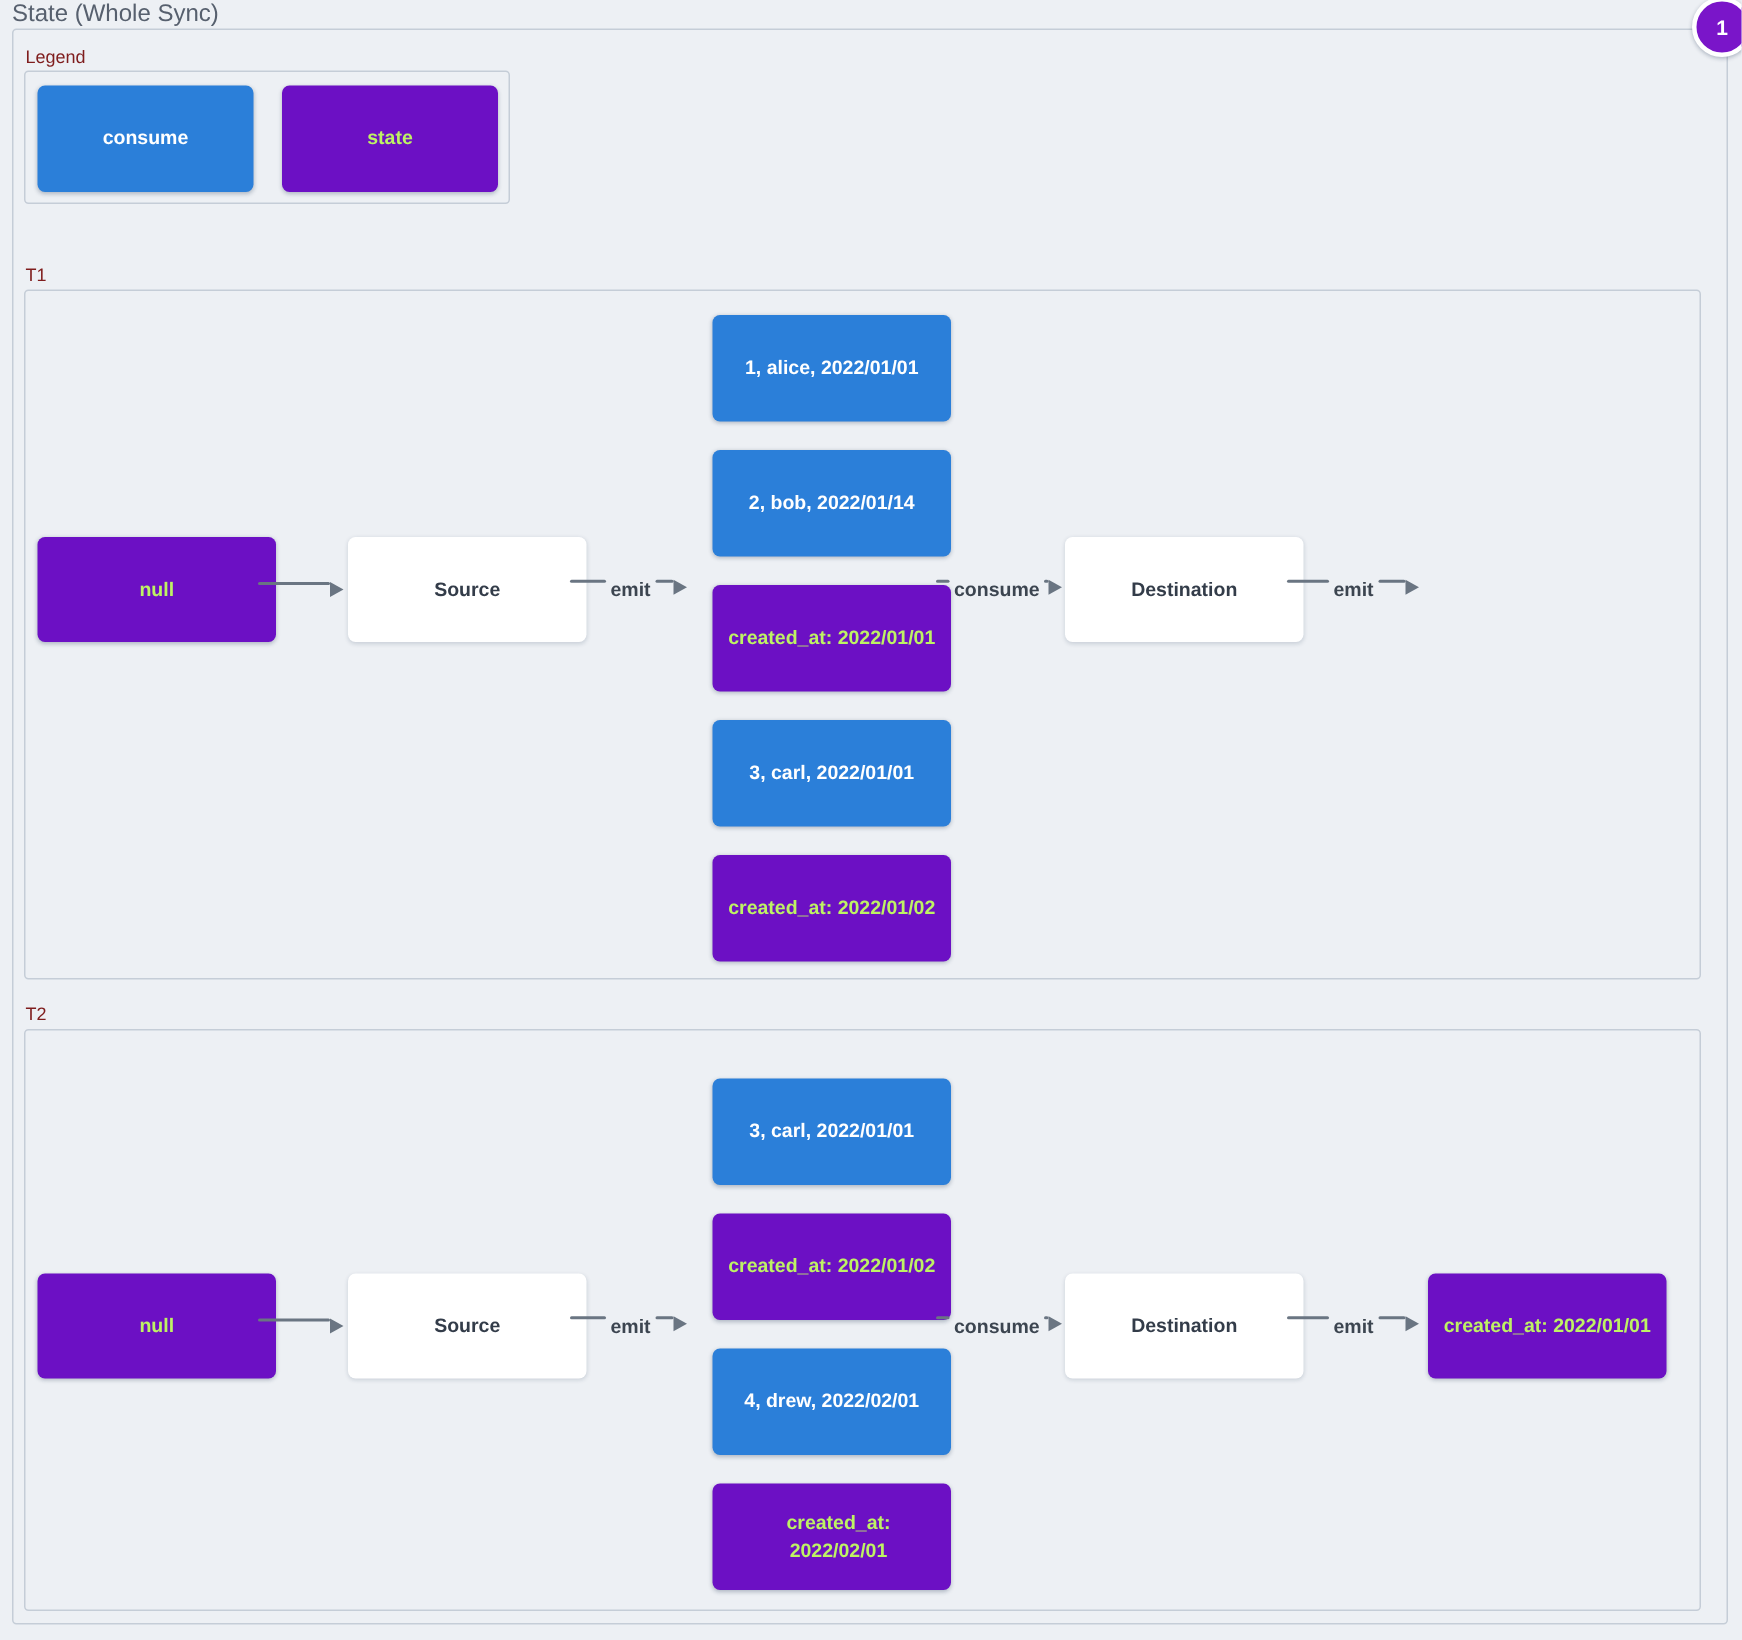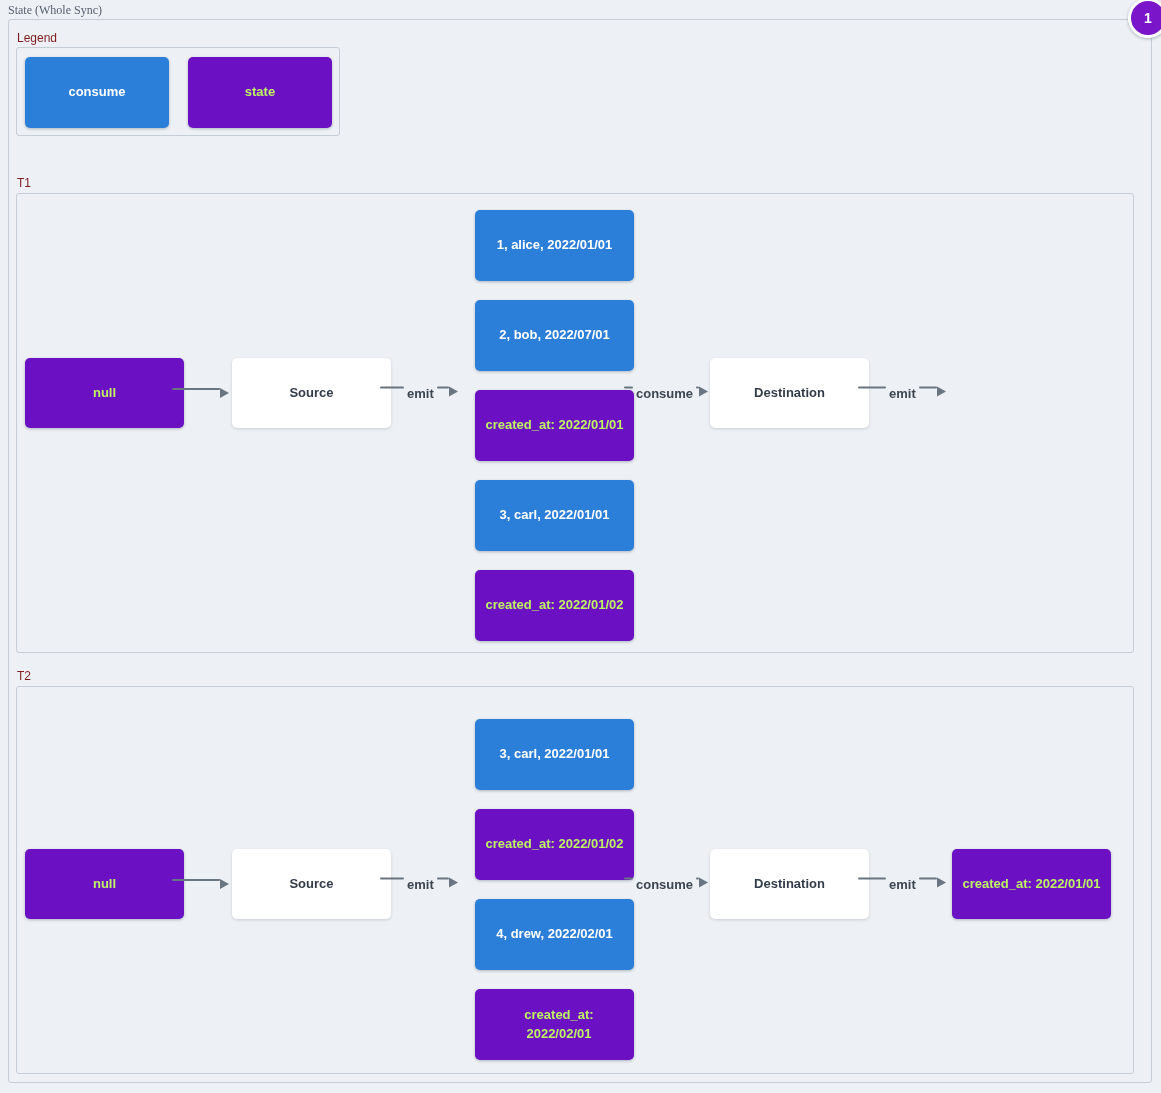--- a/index.html
+++ b/index.html
@@ -1,21 +1,21 @@
 <!DOCTYPE html>
 <html style="--record: #2b7fd9; --state: #6c10c4; --badge: #7a15c9; --arrow: #6a7582;"><head>
 <meta charset="utf-8">
 <style>
   html,body{margin:0;padding:0;}
   body{font-family:"Liberation Sans",sans-serif;background:#edf0f4;}
   .page{position:relative;width:1161px;height:1093px;background:#edf0f4;overflow:hidden;}
 
   .frame{position:absolute;border:1px solid #c5cdd7;border-radius:3px;background:transparent;box-sizing:border-box;}
   .frame-label{position:absolute;font-size:12px;color:#7f1d1d;line-height:13px;white-space:nowrap;}
-  .title-label{position:absolute;font-size:12px;color:#57606e;line-height:14px;white-space:nowrap;font-family:Liberation Serif, serif;}
+  .title-label{position:absolute;font-size:16px;color:#57606e;line-height:14px;white-space:nowrap;}
 
   .node{position:absolute;width:159px;height:70px;border-radius:5px;display:flex;align-items:center;justify-content:center;
         text-align:center;font-size:13px;font-weight:600;line-height:1.45;padding:0 10px;box-sizing:border-box;
         box-shadow:0 1px 3px rgba(15,35,70,.28);}
   .node.msg{height:71px;}
   .node.record{background:var(--record,#2b7fd9);color:#fff;}
   .node.state{background:var(--state,#6c10c4);color:#bef264;}
   .node.plain{background:#ffffff;color:#333c49;box-shadow:0 1px 3px rgba(15,35,70,.16);}
 
   .connector{position:absolute;display:flex;align-items:flex-start;transform:translateY(-50%);}
@@ -58,21 +58,21 @@
   <div class="node plain" style="left:232px;top:358px;">Source</div>
 
   <div class="connector" style="left:380px;top:393px;">
     <span class="seg" style="width:24px;"></span>
     <span class="conn-label">emit</span>
     <span class="seg" style="width:12px;"></span>
     <span class="head"></span>
   </div>
 
   <div class="node msg record" style="left:475px;top:210px;">1, alice, 2022/01/01</div>
-  <div class="node msg record" style="left:475px;top:300px;">2, bob, 2022/07/01</div>
+  <div class="node msg record" style="left:475px;top:300px;">2, bob, 2022/01/14</div>
   <div class="node msg state" style="left:475px;top:390px;">created_at: 2022/01/01</div>
   <div class="node msg record" style="left:475px;top:480px;">3, carl, 2022/01/01</div>
   <div class="node msg state" style="left:475px;top:570px;">created_at: 2022/01/02</div>
 
   <div class="connector" style="left:624px;top:393px;">
     <span class="seg" style="width:9px;"></span>
     <span class="conn-label">consume</span>
     <span class="seg" style="width:3px;"></span>
     <span class="head"></span>
   </div>

